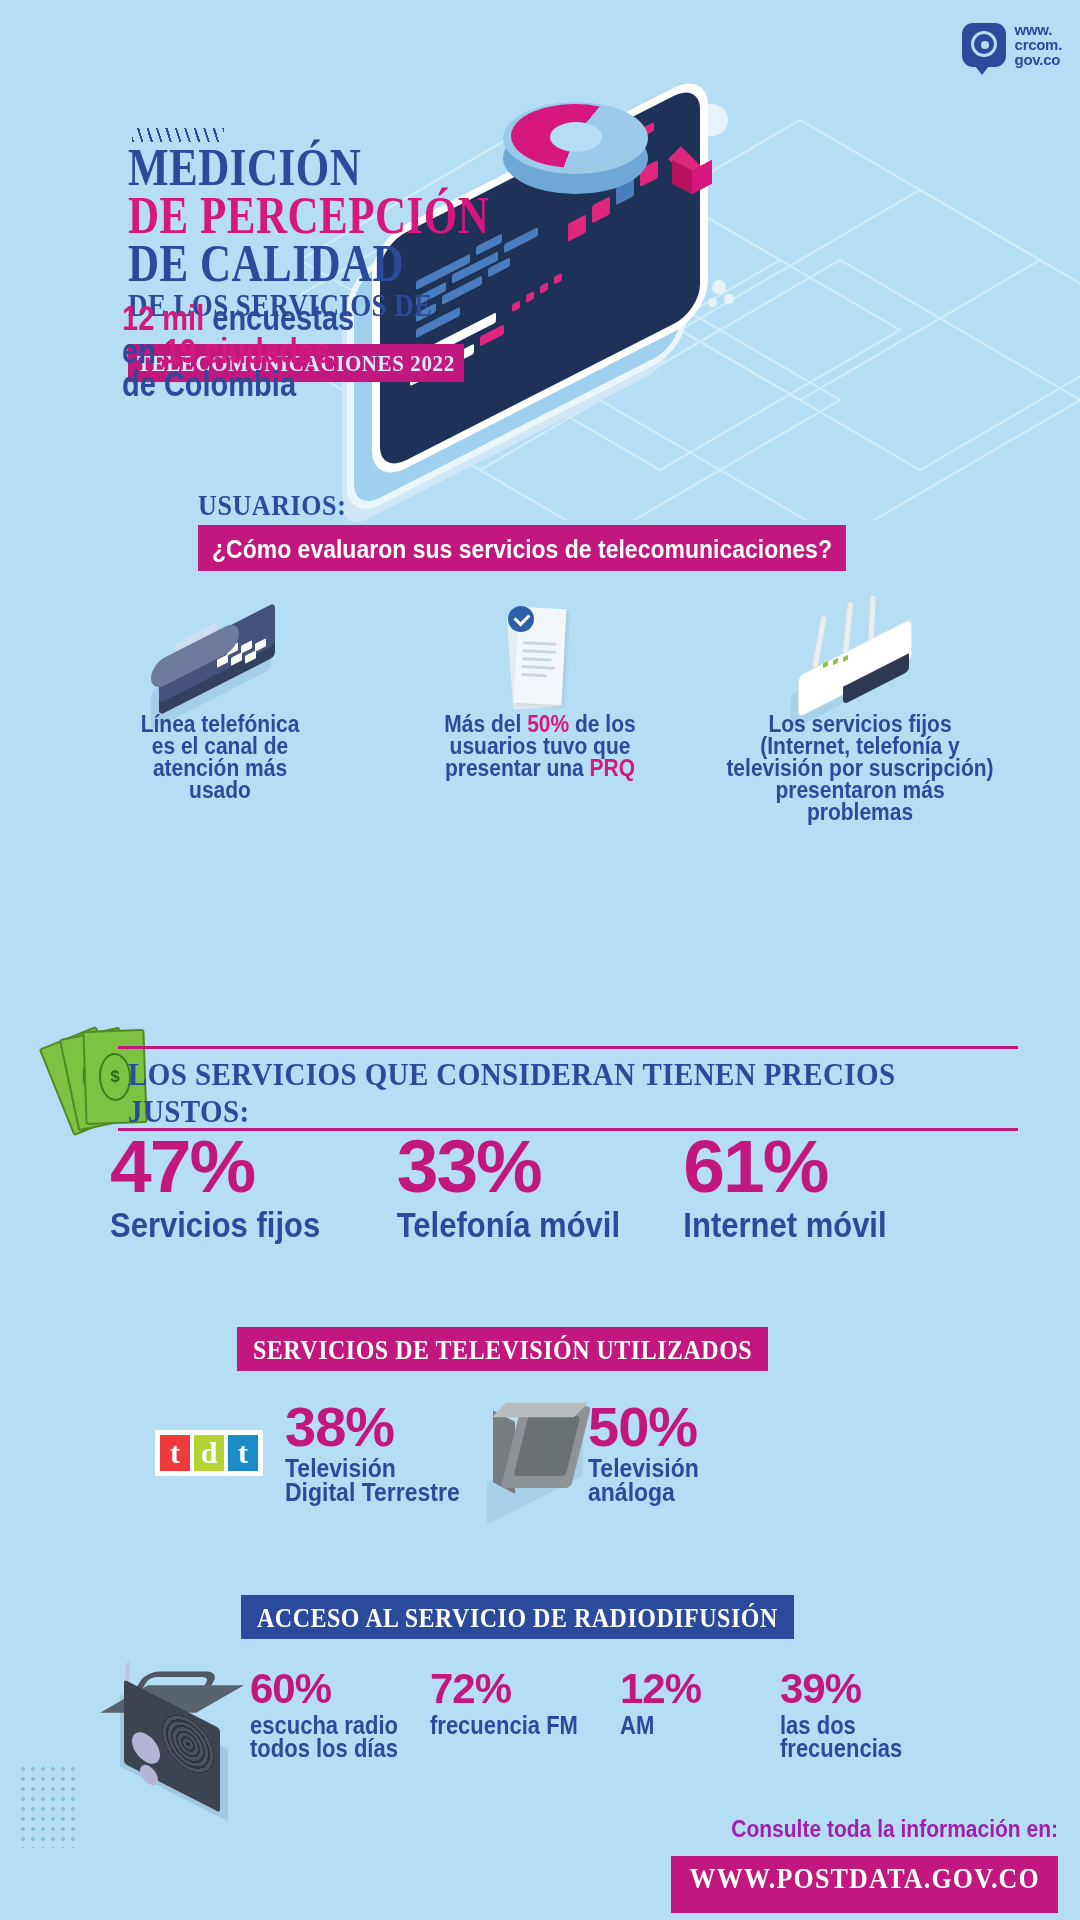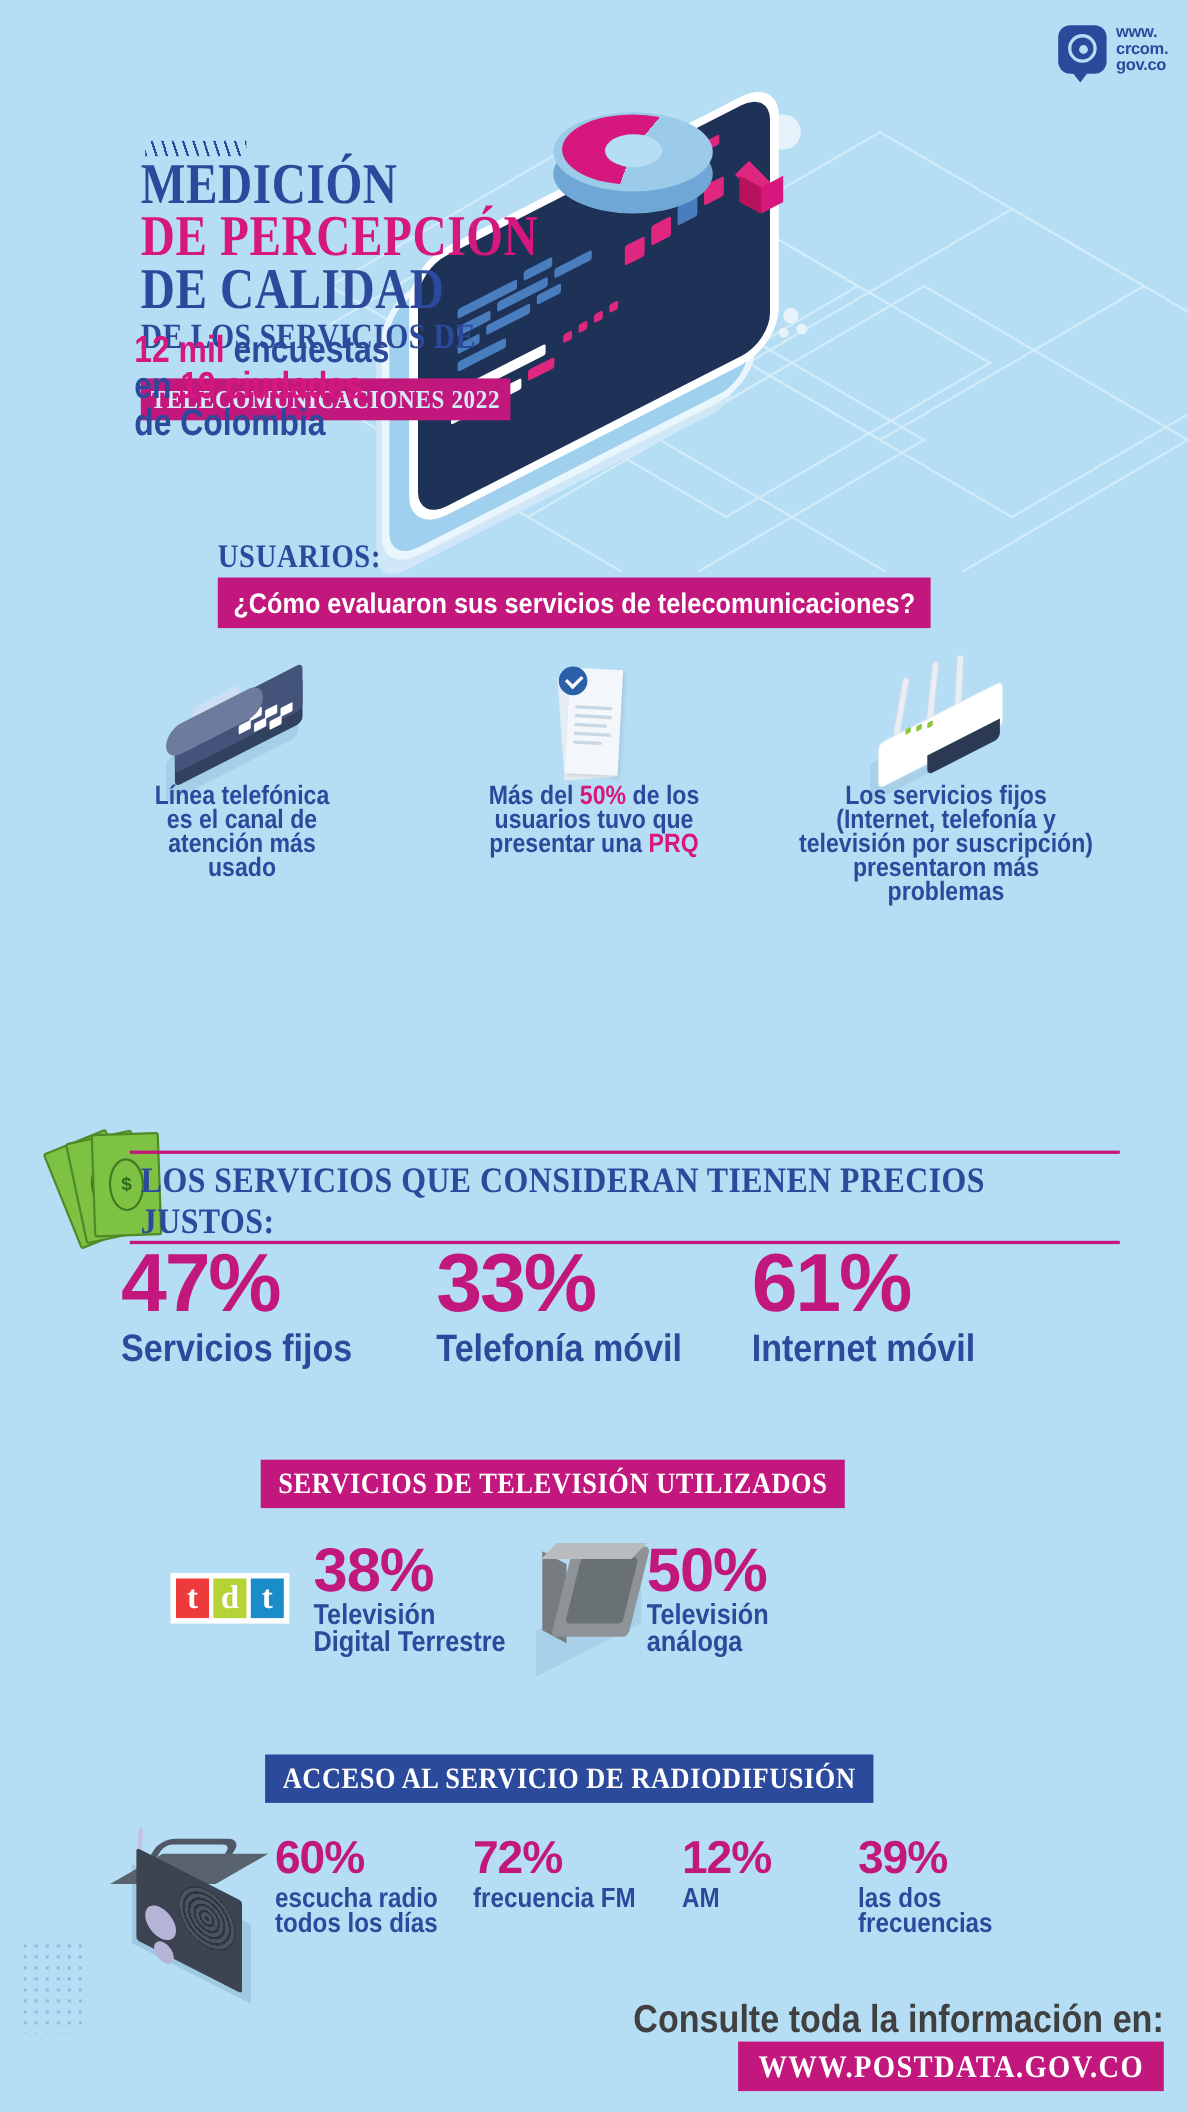--- a/index.html
+++ b/index.html
@@ -183,24 +183,24 @@
   .r-handle{position:absolute;left:20px;top:10px;width:60px;height:26px;border:7px solid #4e5763;border-bottom:none;
      border-radius:14px 14px 0 0;transform:skewX(-32deg) scaleY(.8);}
 
   .radio-stats{position:absolute;left:250px;top:1668px;width:770px;display:flex;}
   .rs{position:relative;}
   .rs .big{font-weight:bold;font-size:42px;line-height:42px;color:#c2187e;letter-spacing:-1px;}
   .rs .lbl{font-weight:bold;font-size:22px;line-height:23px;color:#2b4a9b;margin-top:2px;}
   .rs .lbl span{display:block;transform:scaleY(1.14);transform-origin:left top;}
 
   
-  .foot-line{position:absolute;right:22px;top:1815px;font-weight:bold;font-size:31px;color:#404040;}
+  .foot-line{position:absolute;right:22px;top:1815px;font-weight:bold;font-size:21px;color:#a21caf;}
   .foot-line span{display:block;transform:scaleY(1.14);transform-origin:right top;}
   .foot-band{position:absolute;right:22px;top:1856px;background:#c2187e;color:#fff;
-     font-family:"Liberation Serif", serif;font-weight:bold;font-size:26px;padding:7px 18px 8px 18px;letter-spacing:1.2px;}
+     font-family:"Liberation Serif", serif;font-weight:bold;font-size:26px;padding:7px 18px 20px 18px;letter-spacing:1.2px;}
   .foot-band span{display:block;transform:scaleY(1.1);transform-origin:right top;}
 </style>
 </head>
 <body>
 
 <div class="page">
 
   <svg class="iso-grid" viewBox="0 0 780 460">
     <g stroke="#ffffff" stroke-width="2" fill="none" opacity=".75">
       <path d="M0 200 L240 60 L480 200 L240 340 Z"></path>

